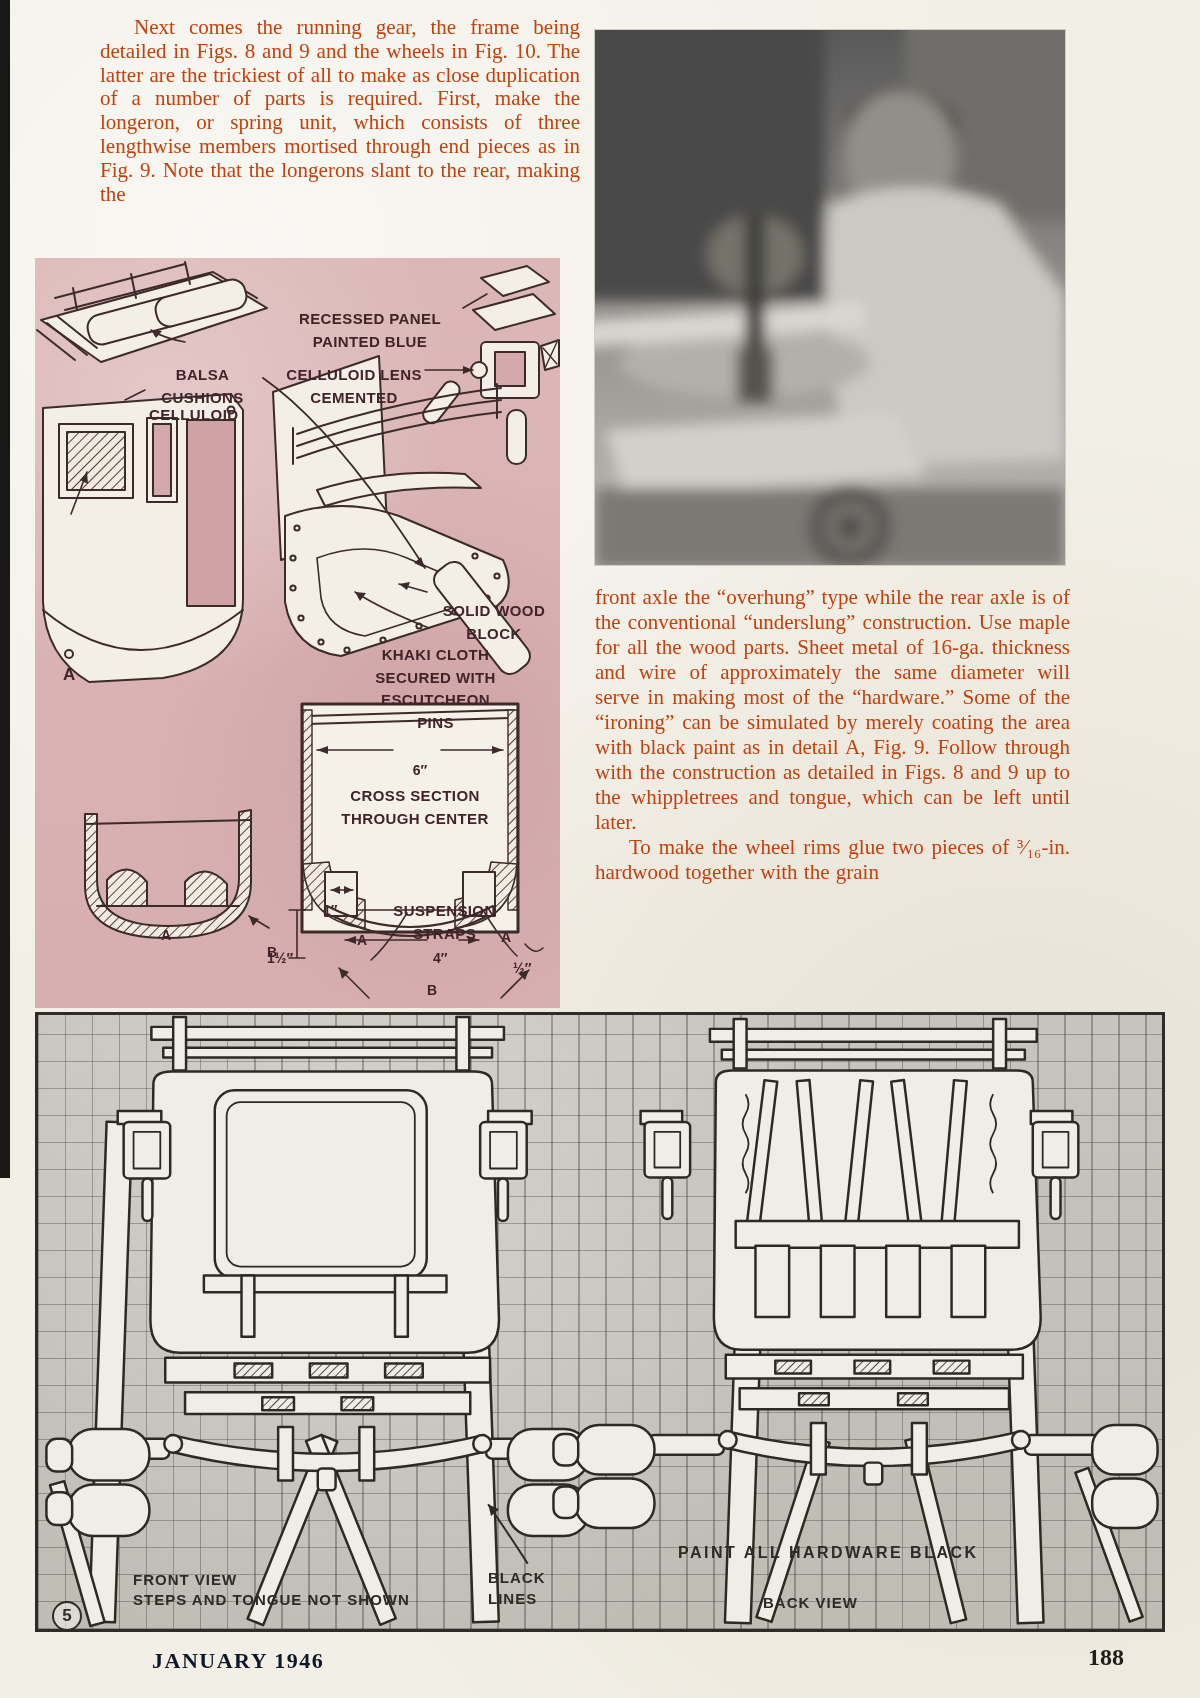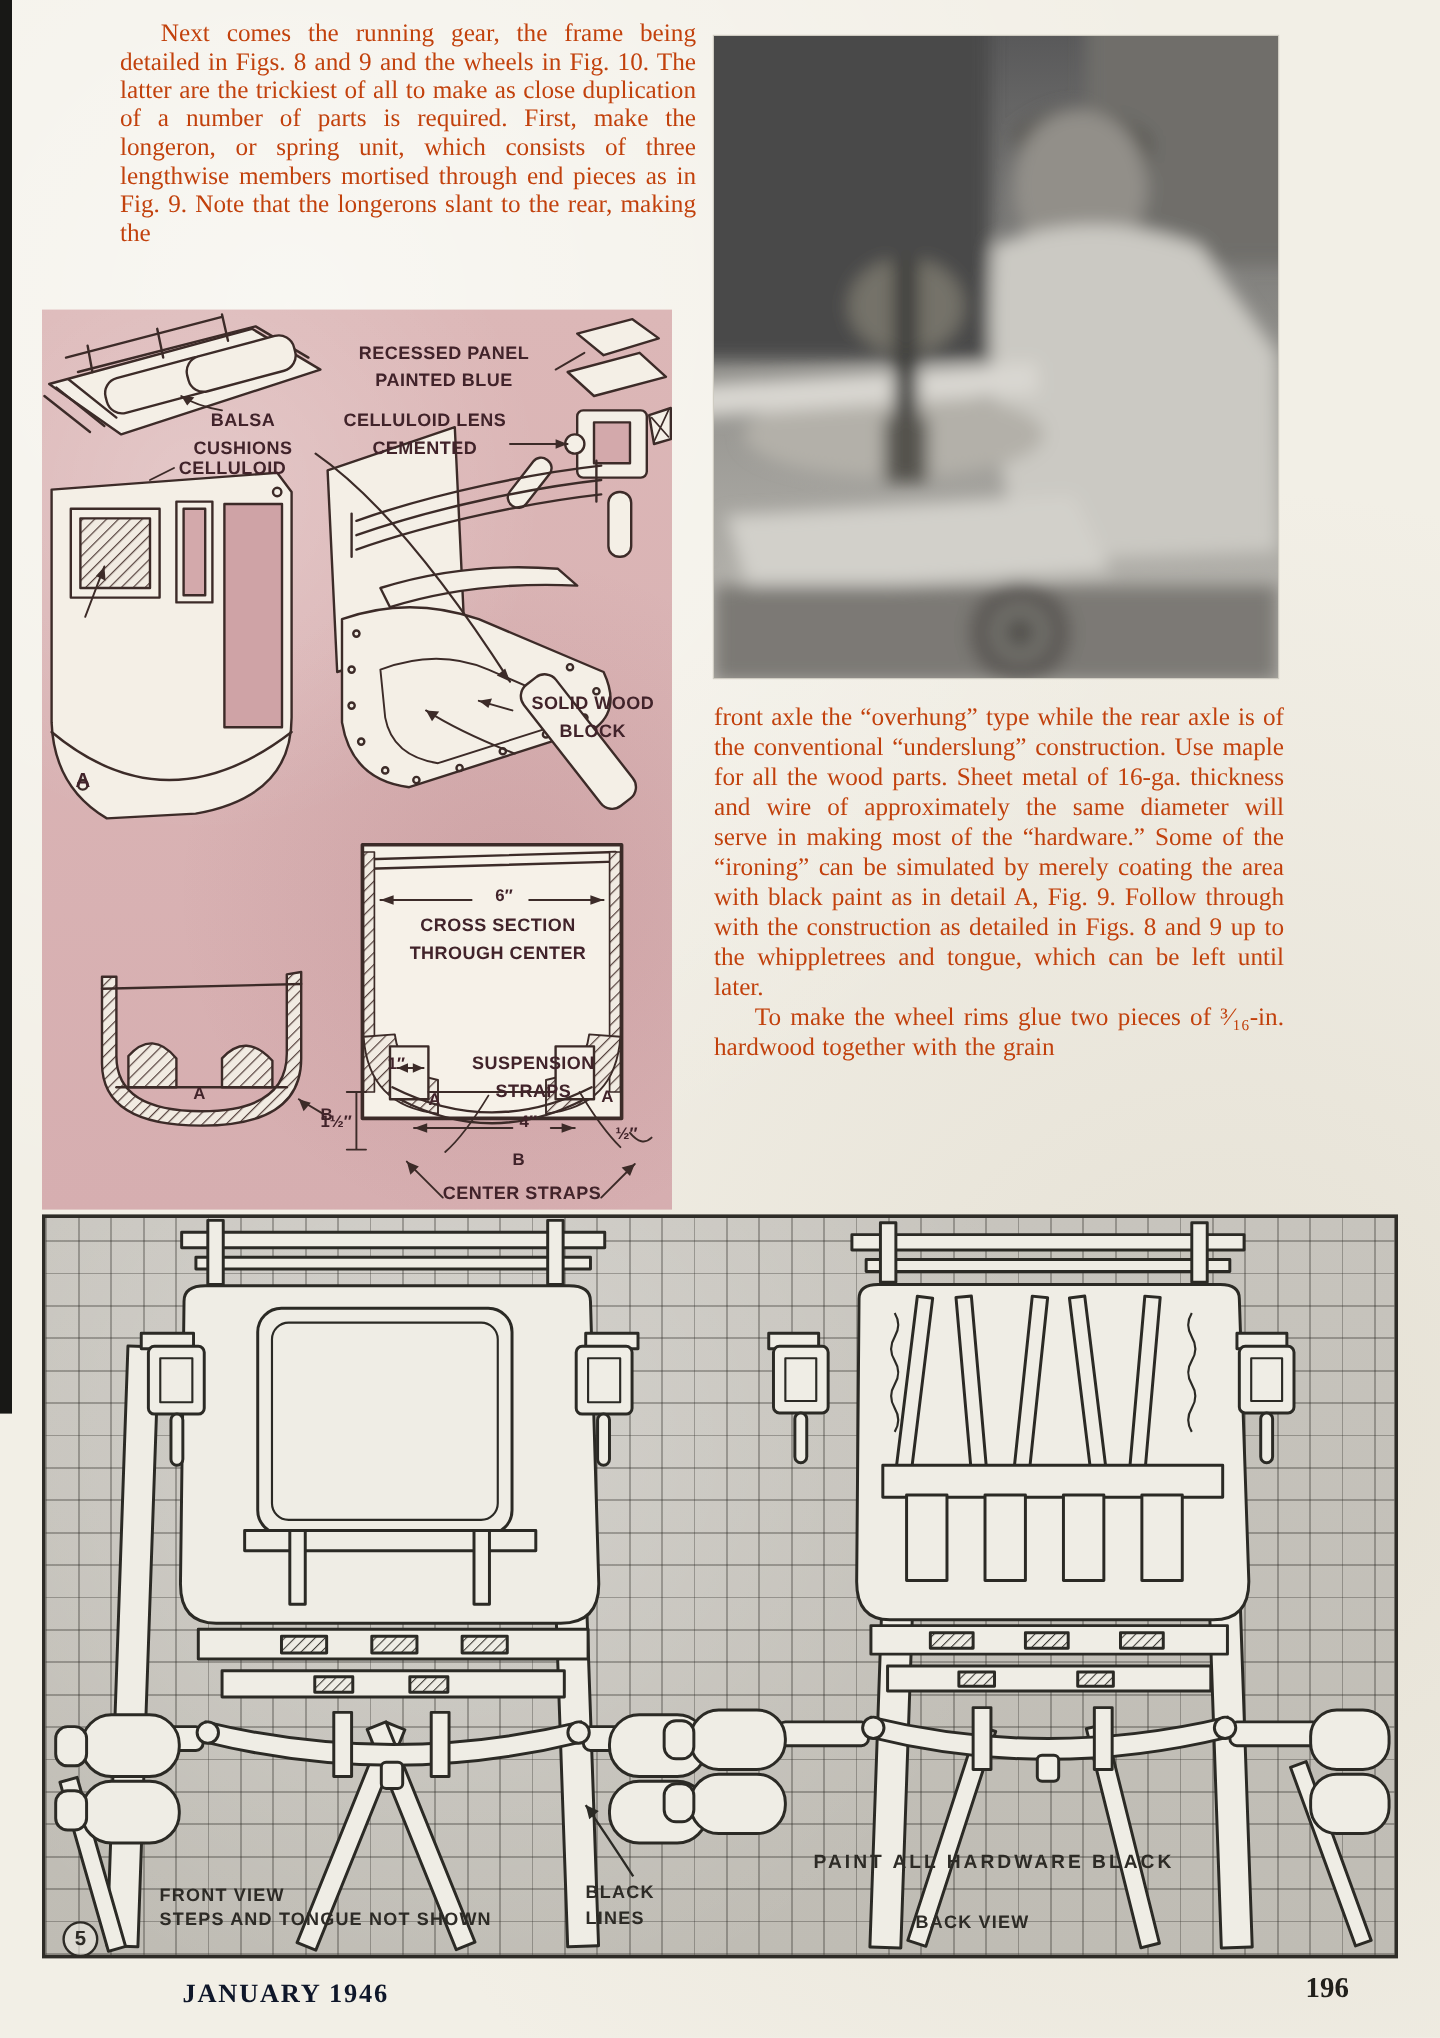--- a/index.html
+++ b/index.html
@@ -27,21 +27,21 @@
     position:absolute;left:35px;top:258px;width:525px;height:750px;
     background:
       radial-gradient(circle at 25% 20%, rgba(255,255,255,.25), transparent 40%),
       radial-gradient(circle at 75% 65%, rgba(130,60,70,.12), transparent 45%),
       linear-gradient(#dcb7b7,#d6aeb0);
   }
   .pink-panel svg.sketch{position:absolute;left:0;top:0;width:100%;height:100%}
   .plabel{
     position:absolute;font-family:"Liberation Sans",sans-serif;font-weight:700;
     font-size:15px;line-height:1.5;color:#41232a;white-space:pre-line;
-    letter-spacing:.4px;text-align:center;
+    letter-spacing:.4px;text-align:center;margin-top:24px;
   }
   .plabel.ta-l{text-align:left}
   .plabel.dim{font-size:14px;letter-spacing:0}
   
   .plan{
     position:absolute;left:35px;top:1012px;width:1130px;height:620px;
     background:
       repeating-linear-gradient(0deg, rgba(42,40,35,.32) 0 1.5px, transparent 1.5px 27px),
       repeating-linear-gradient(90deg, rgba(42,40,35,.32) 0 1.5px, transparent 1.5px 27px),
       radial-gradient(circle at 30% 30%, rgba(255,255,255,.25), transparent 55%),
@@ -226,20 +226,24 @@
   <div class="plabel" style="left:245px;top:26px;width:180px">RECESSED PANEL
 PAINTED BLUE</div>
   <div class="plabel" style="left:110px;top:82px;width:115px">BALSA
 CUSHIONS</div>
   <div class="plabel ta-l" style="left:114px;top:122px;width:130px">CELLULOID</div>
   <div class="plabel" style="left:248px;top:82px;width:142px">CELLULOID LENS
 CEMENTED</div>
   <div class="plabel" style="left:28px;top:380px;font-size:17px">A</div>
   <div class="plabel" style="left:395px;top:318px;width:128px">SOLID WOOD
 BLOCK</div>
+  <div class="plabel" style="left:328px;top:362px;width:145px">KHAKI CLOTH
+SECURED WITH
+ESCUTCHEON
+PINS</div>
   <div class="plabel dim" style="left:360px;top:478px;width:50px">6″</div>
   <div class="plabel" style="left:295px;top:503px;width:170px">CROSS SECTION
 THROUGH CENTER</div>
   <div class="plabel dim" style="left:288px;top:618px">1″</div>
   <div class="plabel" style="left:342px;top:618px;width:135px">SUSPENSION
 STRAPS</div>
   <div class="plabel dim" style="left:322px;top:648px">A</div>
   <div class="plabel dim" style="left:466px;top:645px">A</div>
   <div class="plabel dim" style="left:232px;top:666px">1½″</div>
   <div class="plabel dim" style="left:398px;top:666px">4″</div>
@@ -366,13 +370,13 @@
   <div class="glabel" style="left:95px;top:554px;width:320px">FRONT VIEW</div>
   <div class="glabel" style="left:95px;top:574px;width:320px">STEPS AND TONGUE NOT SHOWN</div>
   <div class="glabel" style="left:450px;top:552px;width:84px">BLACK
 LINES</div>
   <div class="glabel wide" style="left:640px;top:527px;width:360px">PAINT ALL HARDWARE BLACK</div>
   <div class="glabel" style="left:725px;top:577px;width:170px">BACK VIEW</div>
   <div class="fig-badge">5</div>
 </div>
 
 <div class="footer-issue">JANUARY 1946</div>
-<div class="footer-page">196</div>
+<div class="footer-page">188</div>
 
 </body></html>

